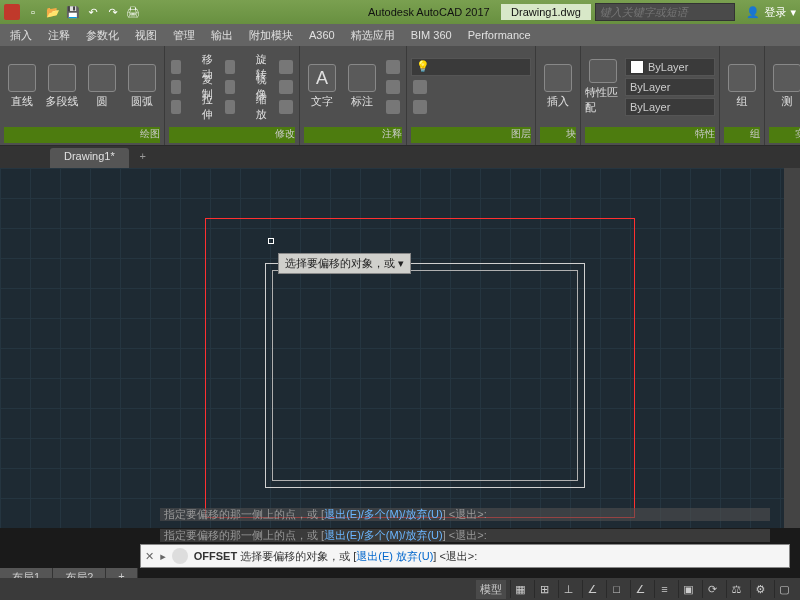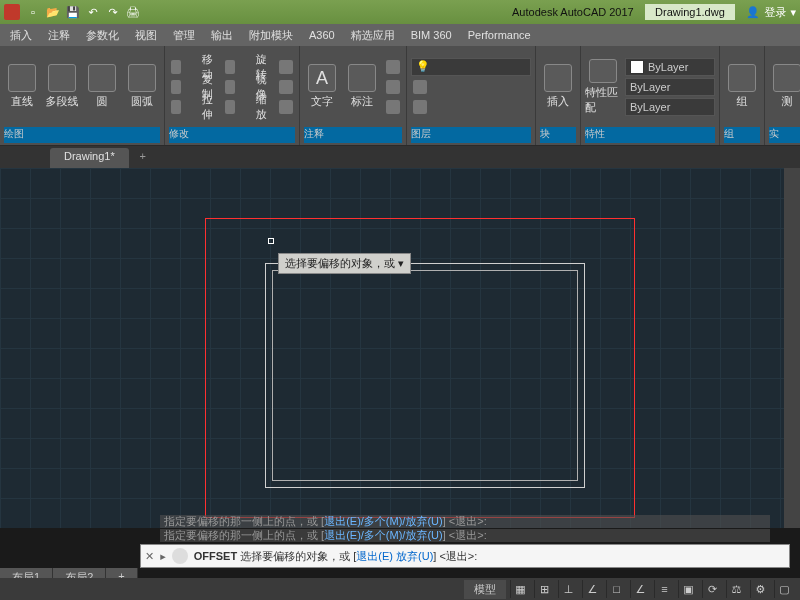--- a/index.html
+++ b/index.html
@@ -10,69 +10,70 @@
 .titlebar .qatbtn{width:18px;height:16px;display:flex;align-items:center;justify-content:center;color:#fff}
 .titlebar .apptitle{flex:1;text-align:right;color:#111;font-size:12px}
 .titlebar .filename{background:#d8e8c8;padding:2px 10px;color:#111;margin-left:8px}
 .titlebar .search{width:140px;height:18px;background:#4a4a4a;border:1px solid #333;color:#999;padding:0 4px;font-style:italic}
 .titlebar .login{color:#fff;display:flex;align-items:center;gap:4px;margin-left:8px}
 .menubar{height:22px;background:#646464;display:flex;align-items:center;padding:0 4px;gap:4px;color:#e0e0e0}
 .menubar span{padding:2px 6px;cursor:pointer}
 .ribbon{height:100px;background:#4f4f4f;border-bottom:1px solid #2a2a2a;display:flex}
 .panel{border-right:1px solid #3a3a3a;padding:2px 4px;display:flex;flex-direction:column}
 .panel-body{flex:1;display:flex;gap:4px;align-items:center}
-.panel-title{height:16px;text-align:left;color:#ccc;font-size:10px;background:#0369a1;margin-top:2px}
+.panel-title{height:16px;text-align:right;color:#ccc;font-size:10px;background:#4d7c0f;margin-top:2px}
 .bigbtn{width:36px;height:56px;display:flex;flex-direction:column;align-items:center;justify-content:center;gap:2px;color:#e0e0e0}
 .bigbtn .ico{width:28px;height:28px;border:1px solid #888;border-radius:3px;background:#5a5a5a}
 .smallcol{display:flex;flex-direction:column;gap:2px}
 .smallbtn{height:18px;display:flex;align-items:center;gap:21px;color:#e0e0e0;padding:0 2px}
 .smallbtn .sico{width:14px;height:14px;background:#777;border-radius:2px}
 .dd{width:90px;height:18px;background:#3a3a3a;border:1px solid #555;color:#ccc;padding:0 4px;display:flex;align-items:center}
 .colorswatch{width:14px;height:14px;background:#fff;border:1px solid #333;margin-right:4px}
 .filetabs{height:22px;background:#333;display:flex;align-items:flex-end;padding-left:50px}
 .filetab{height:20px;background:#555;color:#e0e0e0;padding:2px 14px;border-radius:3px 3px 0 0;margin-right:4px}
 .plustab{width:20px;height:18px;color:#999;text-align:center}
 .canvas{position:relative;height:360px;background:#1e2a33;background-image:linear-gradient(#253540 1px,transparent 1px),linear-gradient(90deg,#253540 1px,transparent 1px);background-size:30px 30px}
 .redbox{position:absolute;left:205px;top:50px;width:430px;height:300px;border:1px solid #ff3030}
 .whitebox{position:absolute;left:265px;top:95px;width:320px;height:225px;border:1px solid #d0d0d0}
 .whitebox::before{content:"";position:absolute;inset:6px;border:1px solid #b0b0b0}
 .cursor{position:absolute;left:268px;top:70px;width:6px;height:6px;border:1px solid #fff}
 .tooltip{position:absolute;left:278px;top:85px;background:#d0d0cc;color:#222;padding:2px 6px;border:1px solid #888}
 .cmdhistory{position:absolute;bottom:58px;left:160px;right:30px;color:#999;font-size:10px;line-height:13px}
-.cmdhistory div{background:rgba(80,80,80,.6);padding:0 4px;margin-top:1px}
+.cmdhistory div{background:rgba(80,80,80,.6);padding:0 4px;margin-top:8px}
 .cmdhistory .hl{color:#6bb6ff}
 .cmdbar{position:absolute;bottom:32px;left:140px;right:10px;height:24px;background:#f5f5f5;border:1px solid #888;display:flex;align-items:center;padding:0 4px;gap:6px}
 .cmdbar .cmdicon{width:16px;height:16px;background:#ddd;border-radius:8px}
 .cmdbar .cmdtext{color:#333;flex:1}
 .cmdbar .cmdtext .hl{color:#0066cc}
 .layouttabs{position:absolute;bottom:14px;left:0;height:18px;display:flex;background:#a21caf}
 .layouttab{padding:2px 12px;color:#ccc;background:#555;border-right:1px solid #333}
 .statusbar{position:absolute;bottom:0;left:0;right:0;height:22px;background:#3a3a3a;display:flex;align-items:center;justify-content:flex-end;padding:0 6px;gap:4px;color:#ccc}
 .statusbtn{width:20px;height:18px;display:flex;align-items:center;justify-content:center;border-left:1px solid #2a2a2a}
-.modelbtn{padding:2px 10px;background:#4a4a4a}
+.modelbtn{padding:2px 4px;background:#4a4a4a}
 .scrollv{position:absolute;right:0;top:168px;width:16px;height:360px;background:#444}
 .lefttxt{position:absolute;left:2px;top:172px;color:#bbb;font-size:10px}
 </style>
 </head>
 <body>
 
 <div class="titlebar">
   <div class="sysicon"></div>
   <div class="qat">
     <div class="qatbtn">▫</div>
     <div class="qatbtn">📂</div>
     <div class="qatbtn">💾</div>
     <div class="qatbtn">↶</div>
     <div class="qatbtn">↷</div>
     <div class="qatbtn">🖨</div>
   </div>
   <div class="apptitle">
     <span>Autodesk AutoCAD 2017</span>
     <span class="filename">Drawing1.dwg</span>
   </div>
+  <input class="search" placeholder="键入关键字或短语" style="">
   <div class="login">
     <span>👤</span>
     <span>登录</span>
     <span>▾</span>
   </div>
 </div>
 
 <div class="menubar">
   <span>插入</span>
   <span>注释</span>

